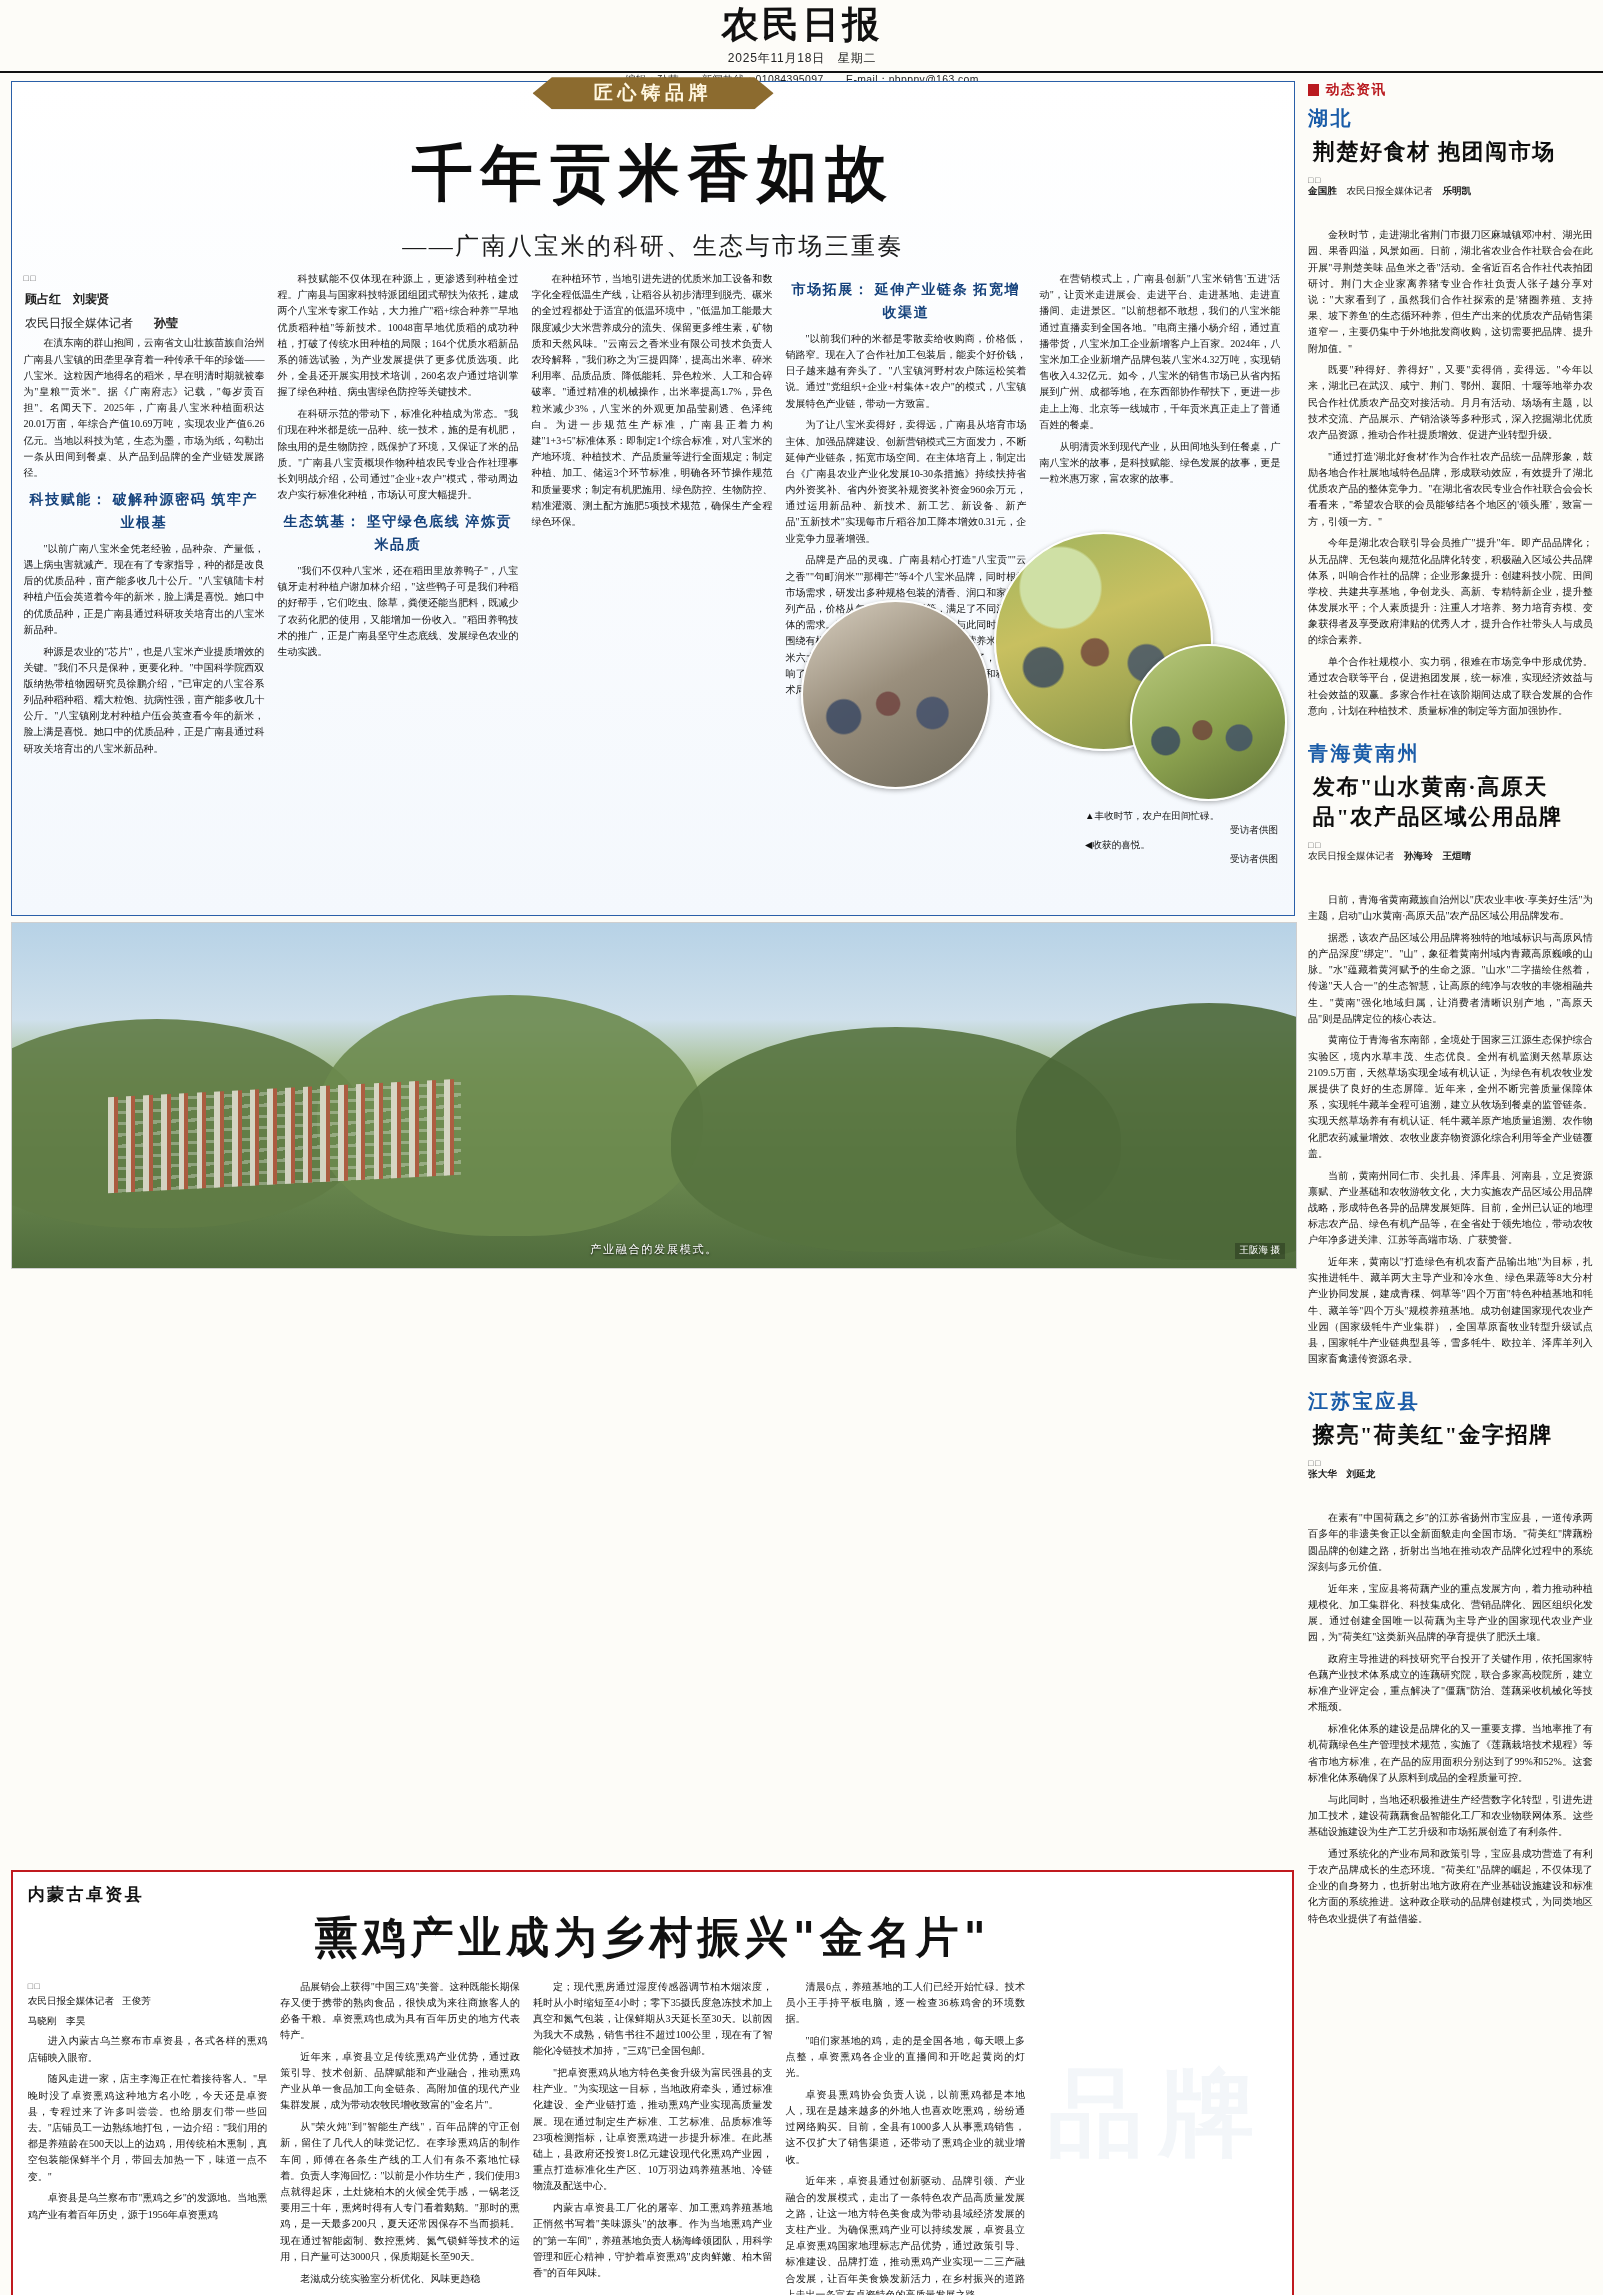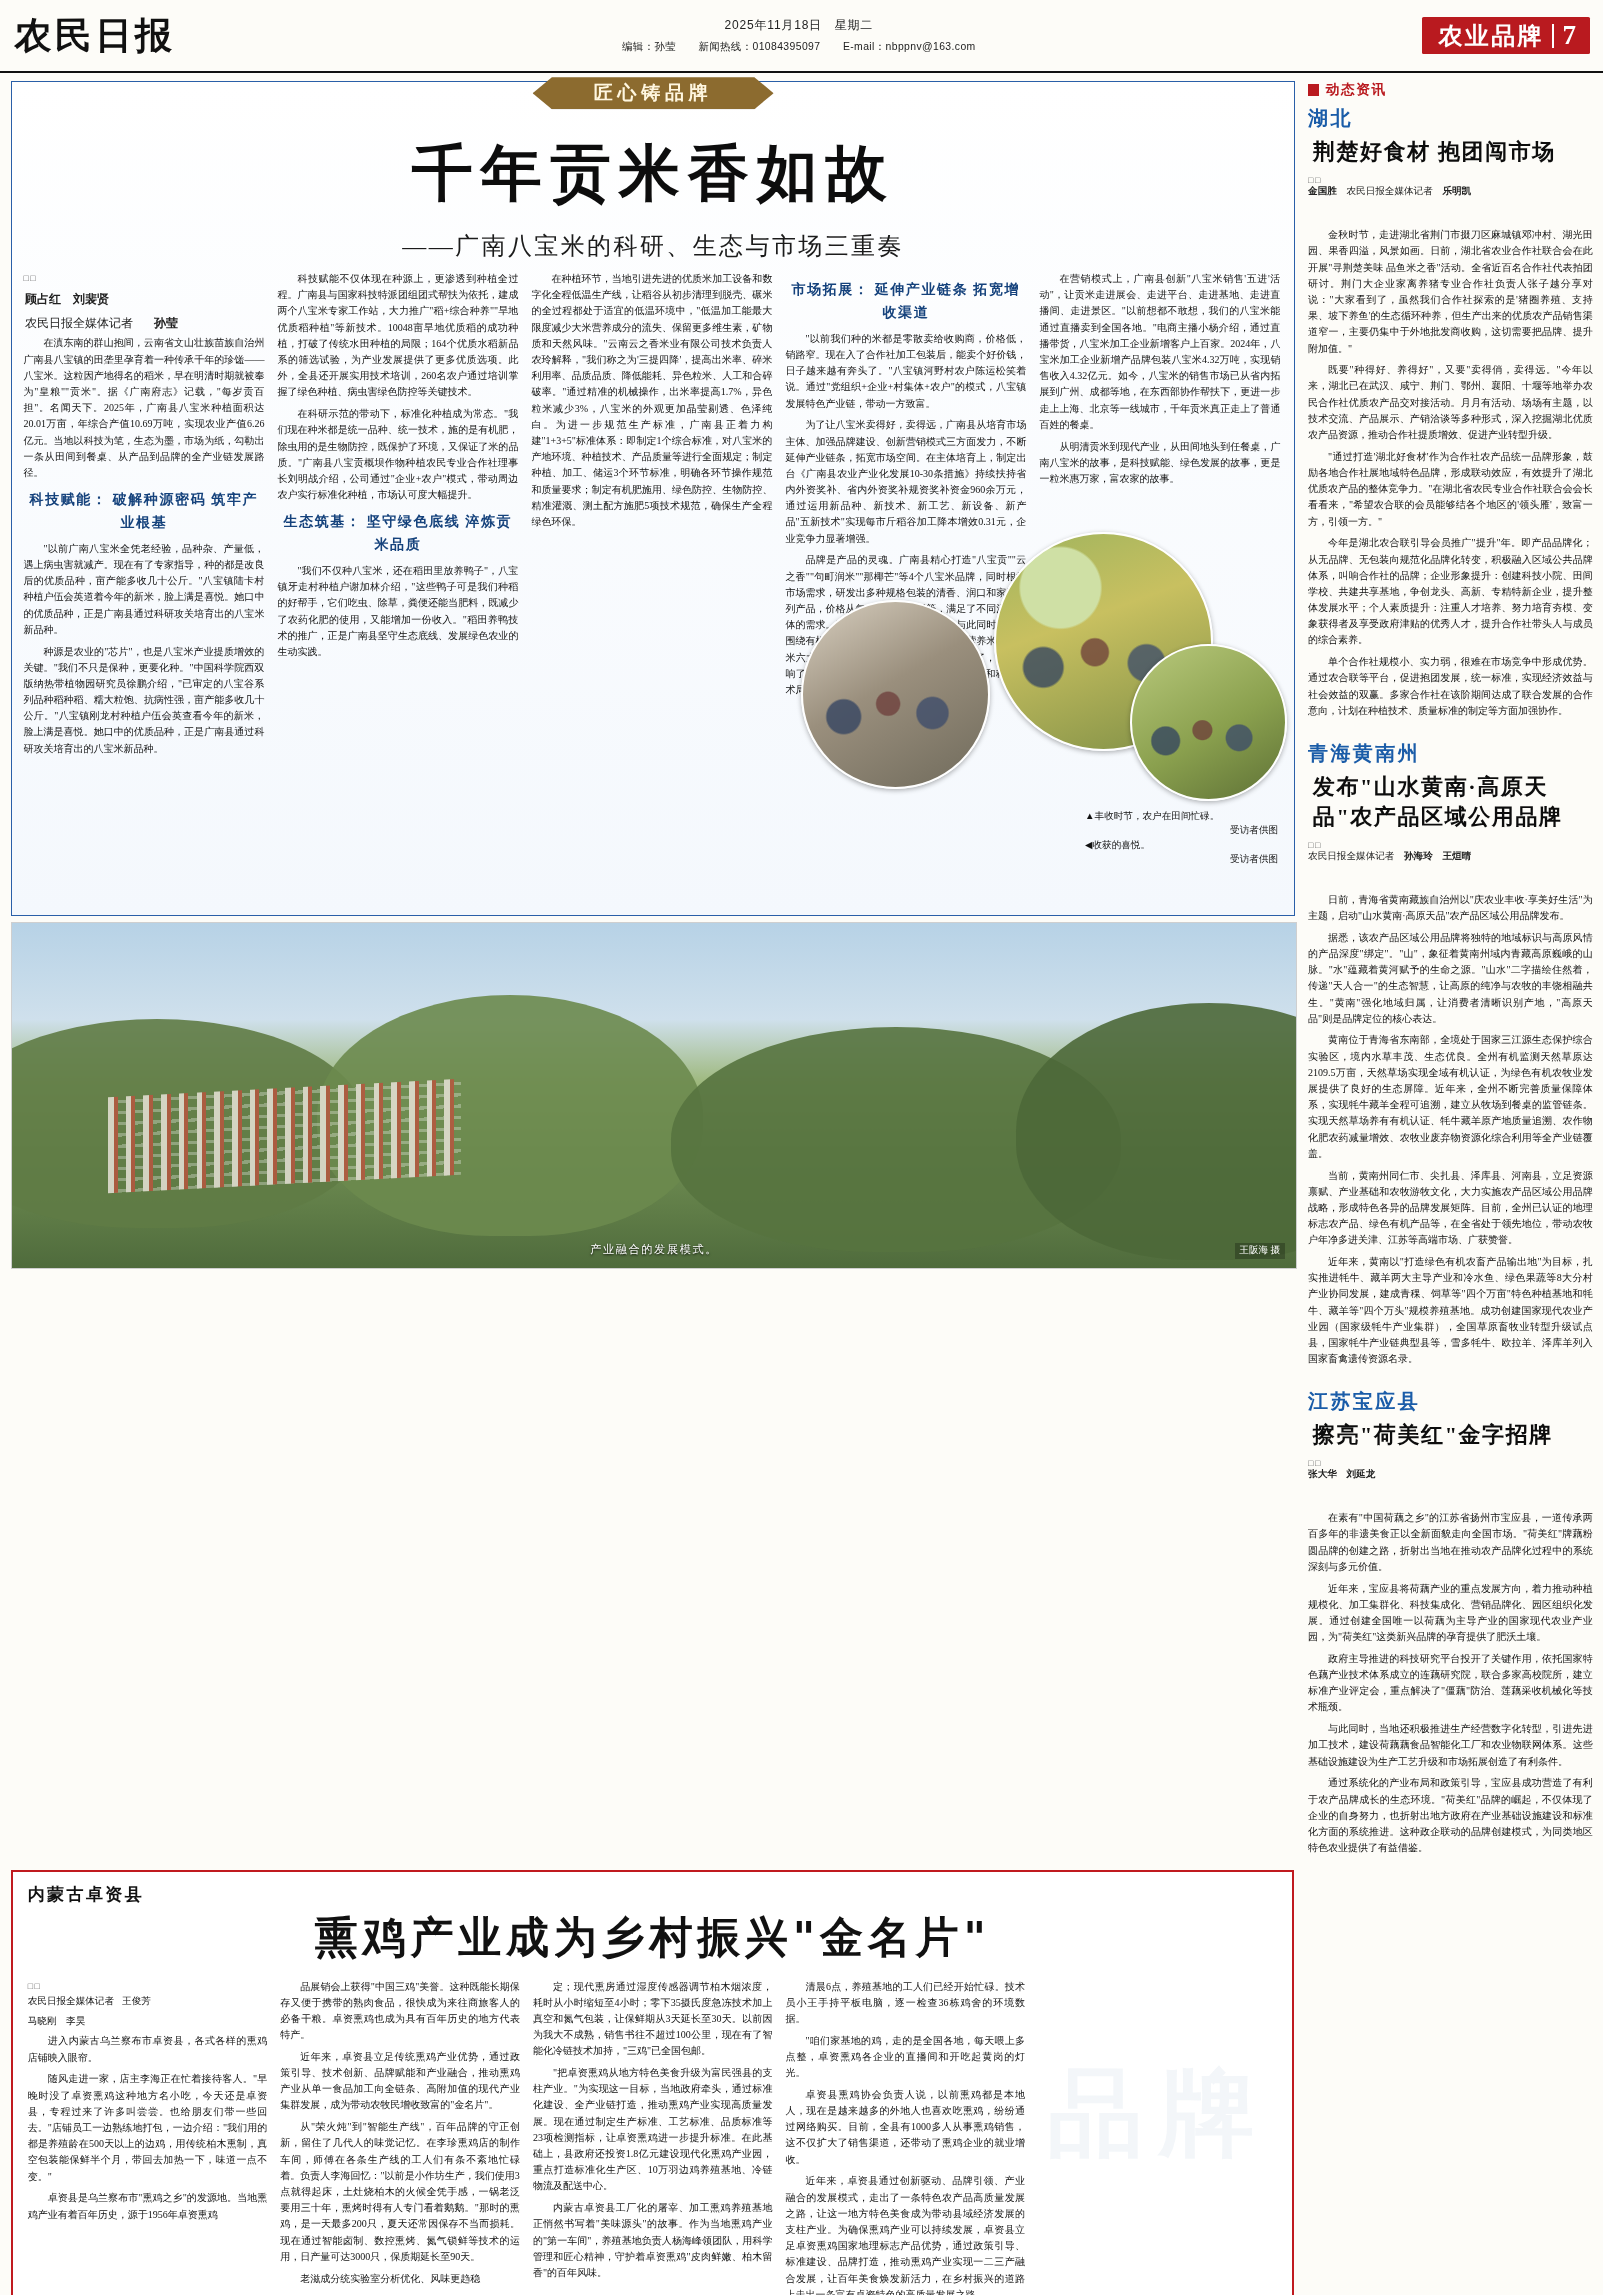--- a/index.html
+++ b/index.html
@@ -11,20 +11,21 @@
     position:relative;
     overflow:hidden;
   }
   
   .masthead{
     height:71px;
     display:flex;align-items:center;
     padding:0 14.5px;
     border-bottom:2.4px solid #111;
     position:relative;
+    flex-direction:column;
   }
   .logo{
     font-size:37px;font-weight:bold;letter-spacing:3.2px;
     font-family:"DejaVu Serif",serif;
     color:#111;
     white-space:nowrap;
   }
   .mh-center{
     flex:1;
     display:flex;flex-direction:column;align-items:center;justify-content:center;
@@ -362,20 +363,21 @@
       <div class="rc-region">江苏宝应县</div>
       <div class="rc-title">擦亮"荷美红"金字招牌</div>
       <div class="small-marks">□□</div>
       <div class="rc-byline">
         <span class="nm">张大华　刘延龙</span>
       </div>
       <div class="rc-body">
         <p>在素有"中国荷藕之乡"的江苏省扬州市宝应县，一道传承两百多年的非遗美食正以全新面貌走向全国市场。"荷美红"牌藕粉圆品牌的创建之路，折射出当地在推动农产品牌化过程中的系统深刻与多元价值。</p>
         <p>近年来，宝应县将荷藕产业的重点发展方向，着力推动种植规模化、加工集群化、科技集成化、营销品牌化、园区组织化发展。通过创建全国唯一以荷藕为主导产业的国家现代农业产业园，为"荷美红"这类新兴品牌的孕育提供了肥沃土壤。</p>
         <p>政府主导推进的科技研究平台投开了关键作用，依托国家特色藕产业技术体系成立的连藕研究院，联合多家高校院所，建立标准产业评定会，重点解决了"僵藕"防治、莲藕采收机械化等技术瓶颈。</p>
+        <p>标准化体系的建设是品牌化的又一重要支撑。当地率推了有机荷藕绿色生产管理技术规范，实施了《莲藕栽培技术规程》等省市地方标准，在产品的应用面积分别达到了99%和52%。这套标准化体系确保了从原料到成品的全程质量可控。</p>
         <p>与此同时，当地还积极推进生产经营数字化转型，引进先进加工技术，建设荷藕藕食品智能化工厂和农业物联网体系。这些基础设施建设为生产工艺升级和市场拓展创造了有利条件。</p>
         <p>通过系统化的产业布局和政策引导，宝应县成功营造了有利于农产品牌成长的生态环境。"荷美红"品牌的崛起，不仅体现了企业的自身努力，也折射出地方政府在产业基础设施建设和标准化方面的系统推进。这种政企联动的品牌创建模式，为同类地区特色农业提供了有益借鉴。</p>
       </div>
     </div>
   </div>
 </div>
 
 <div class="bottom" style="top:1870px;">
   <div class="redbox">
     <div class="watermark">品牌</div>

